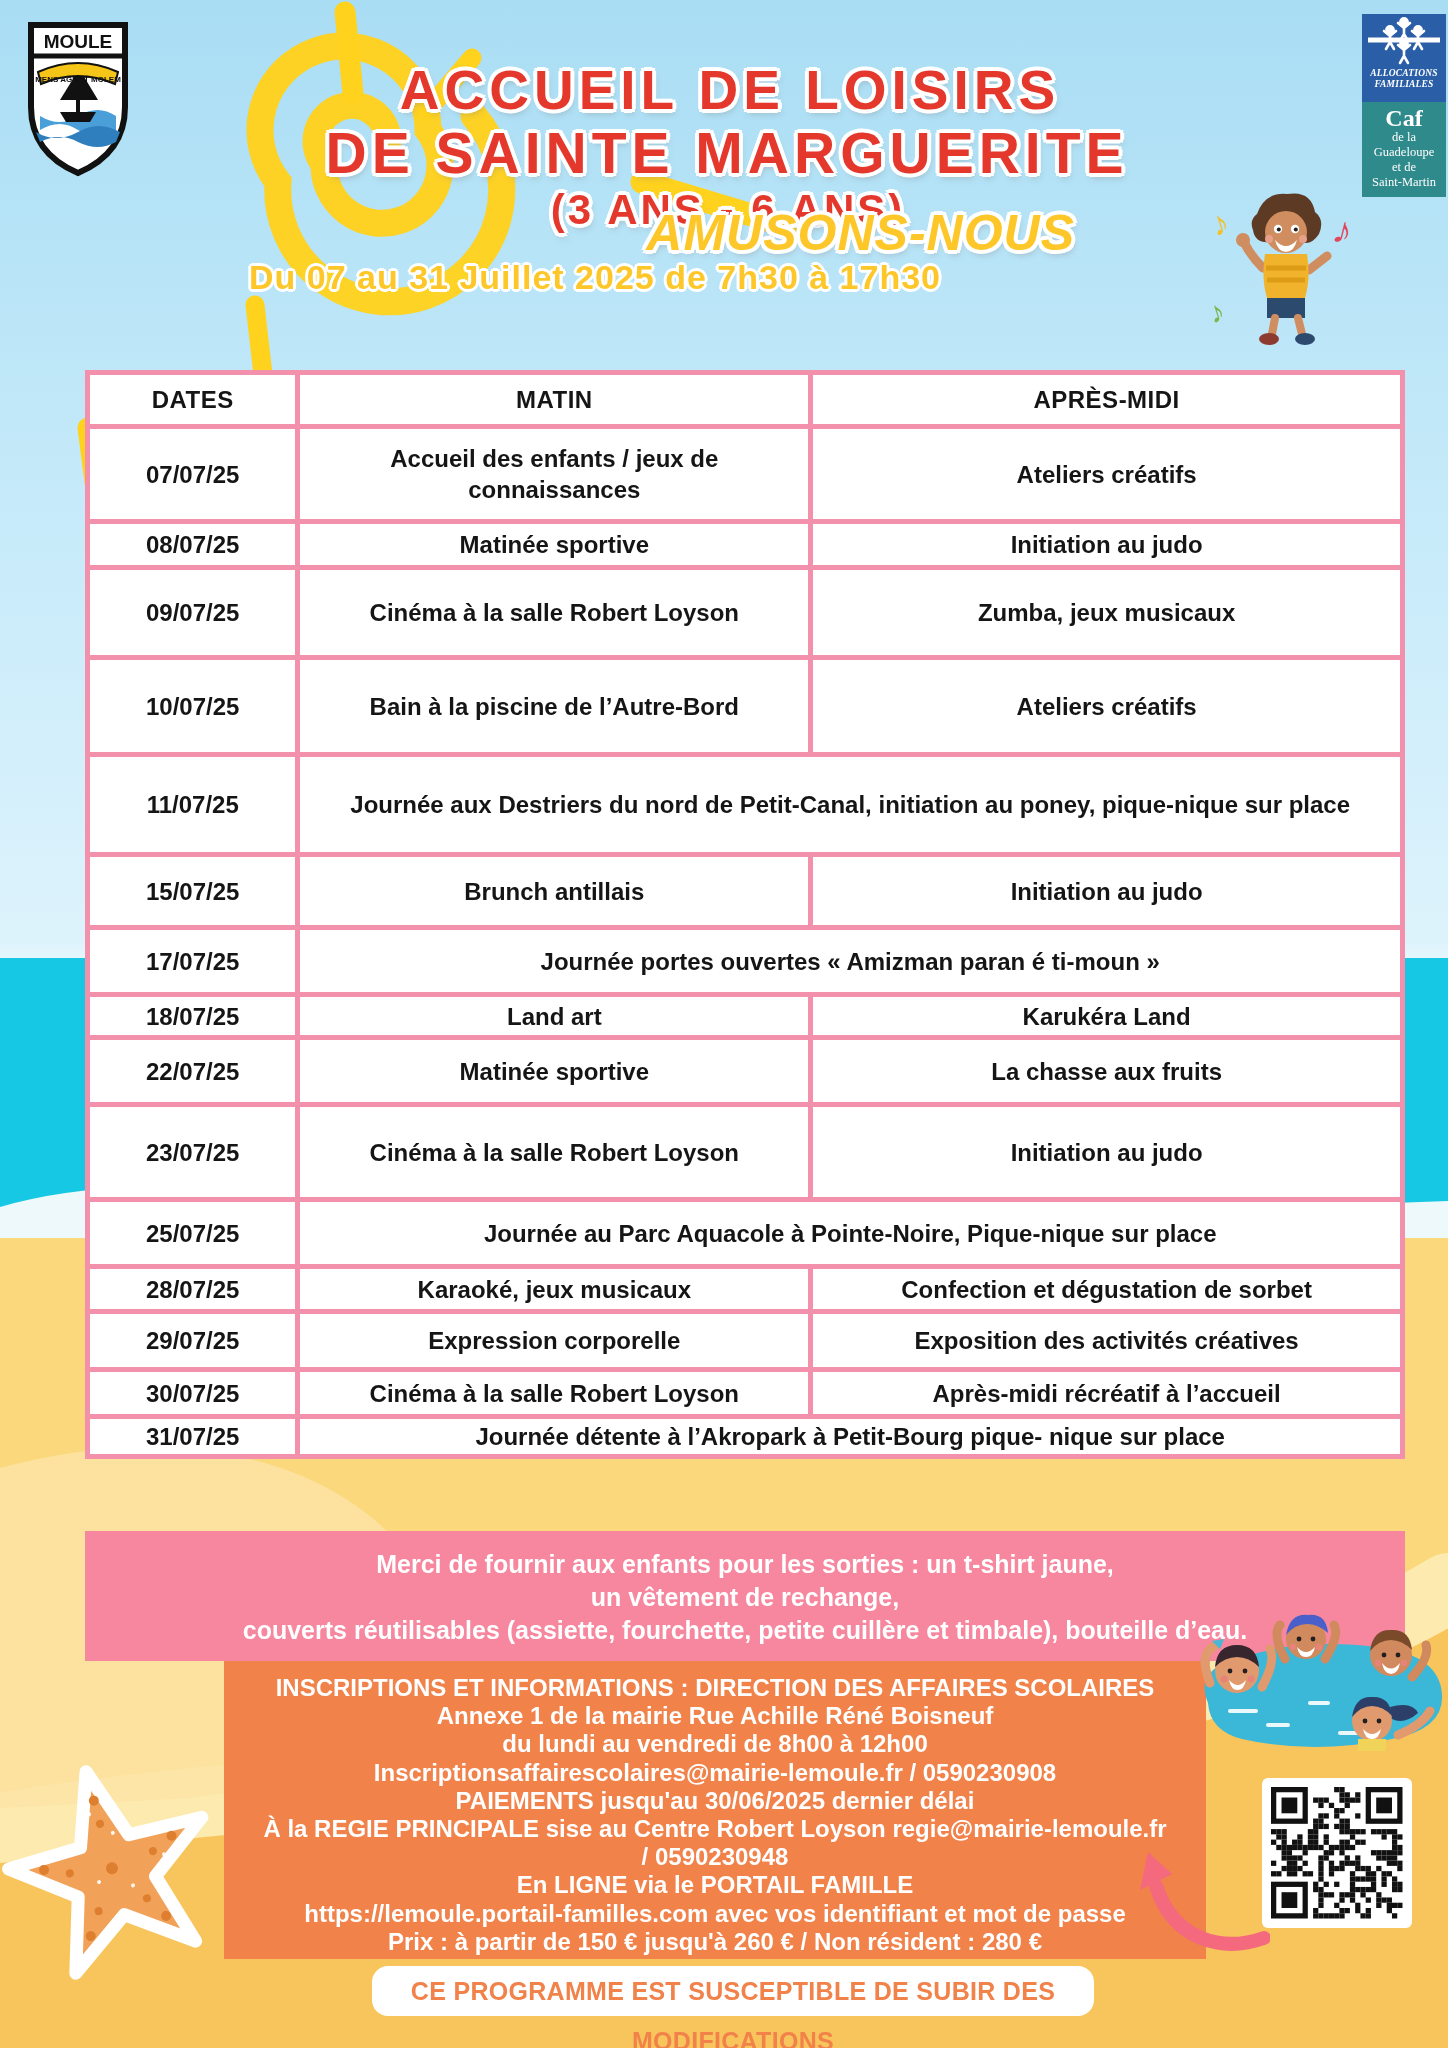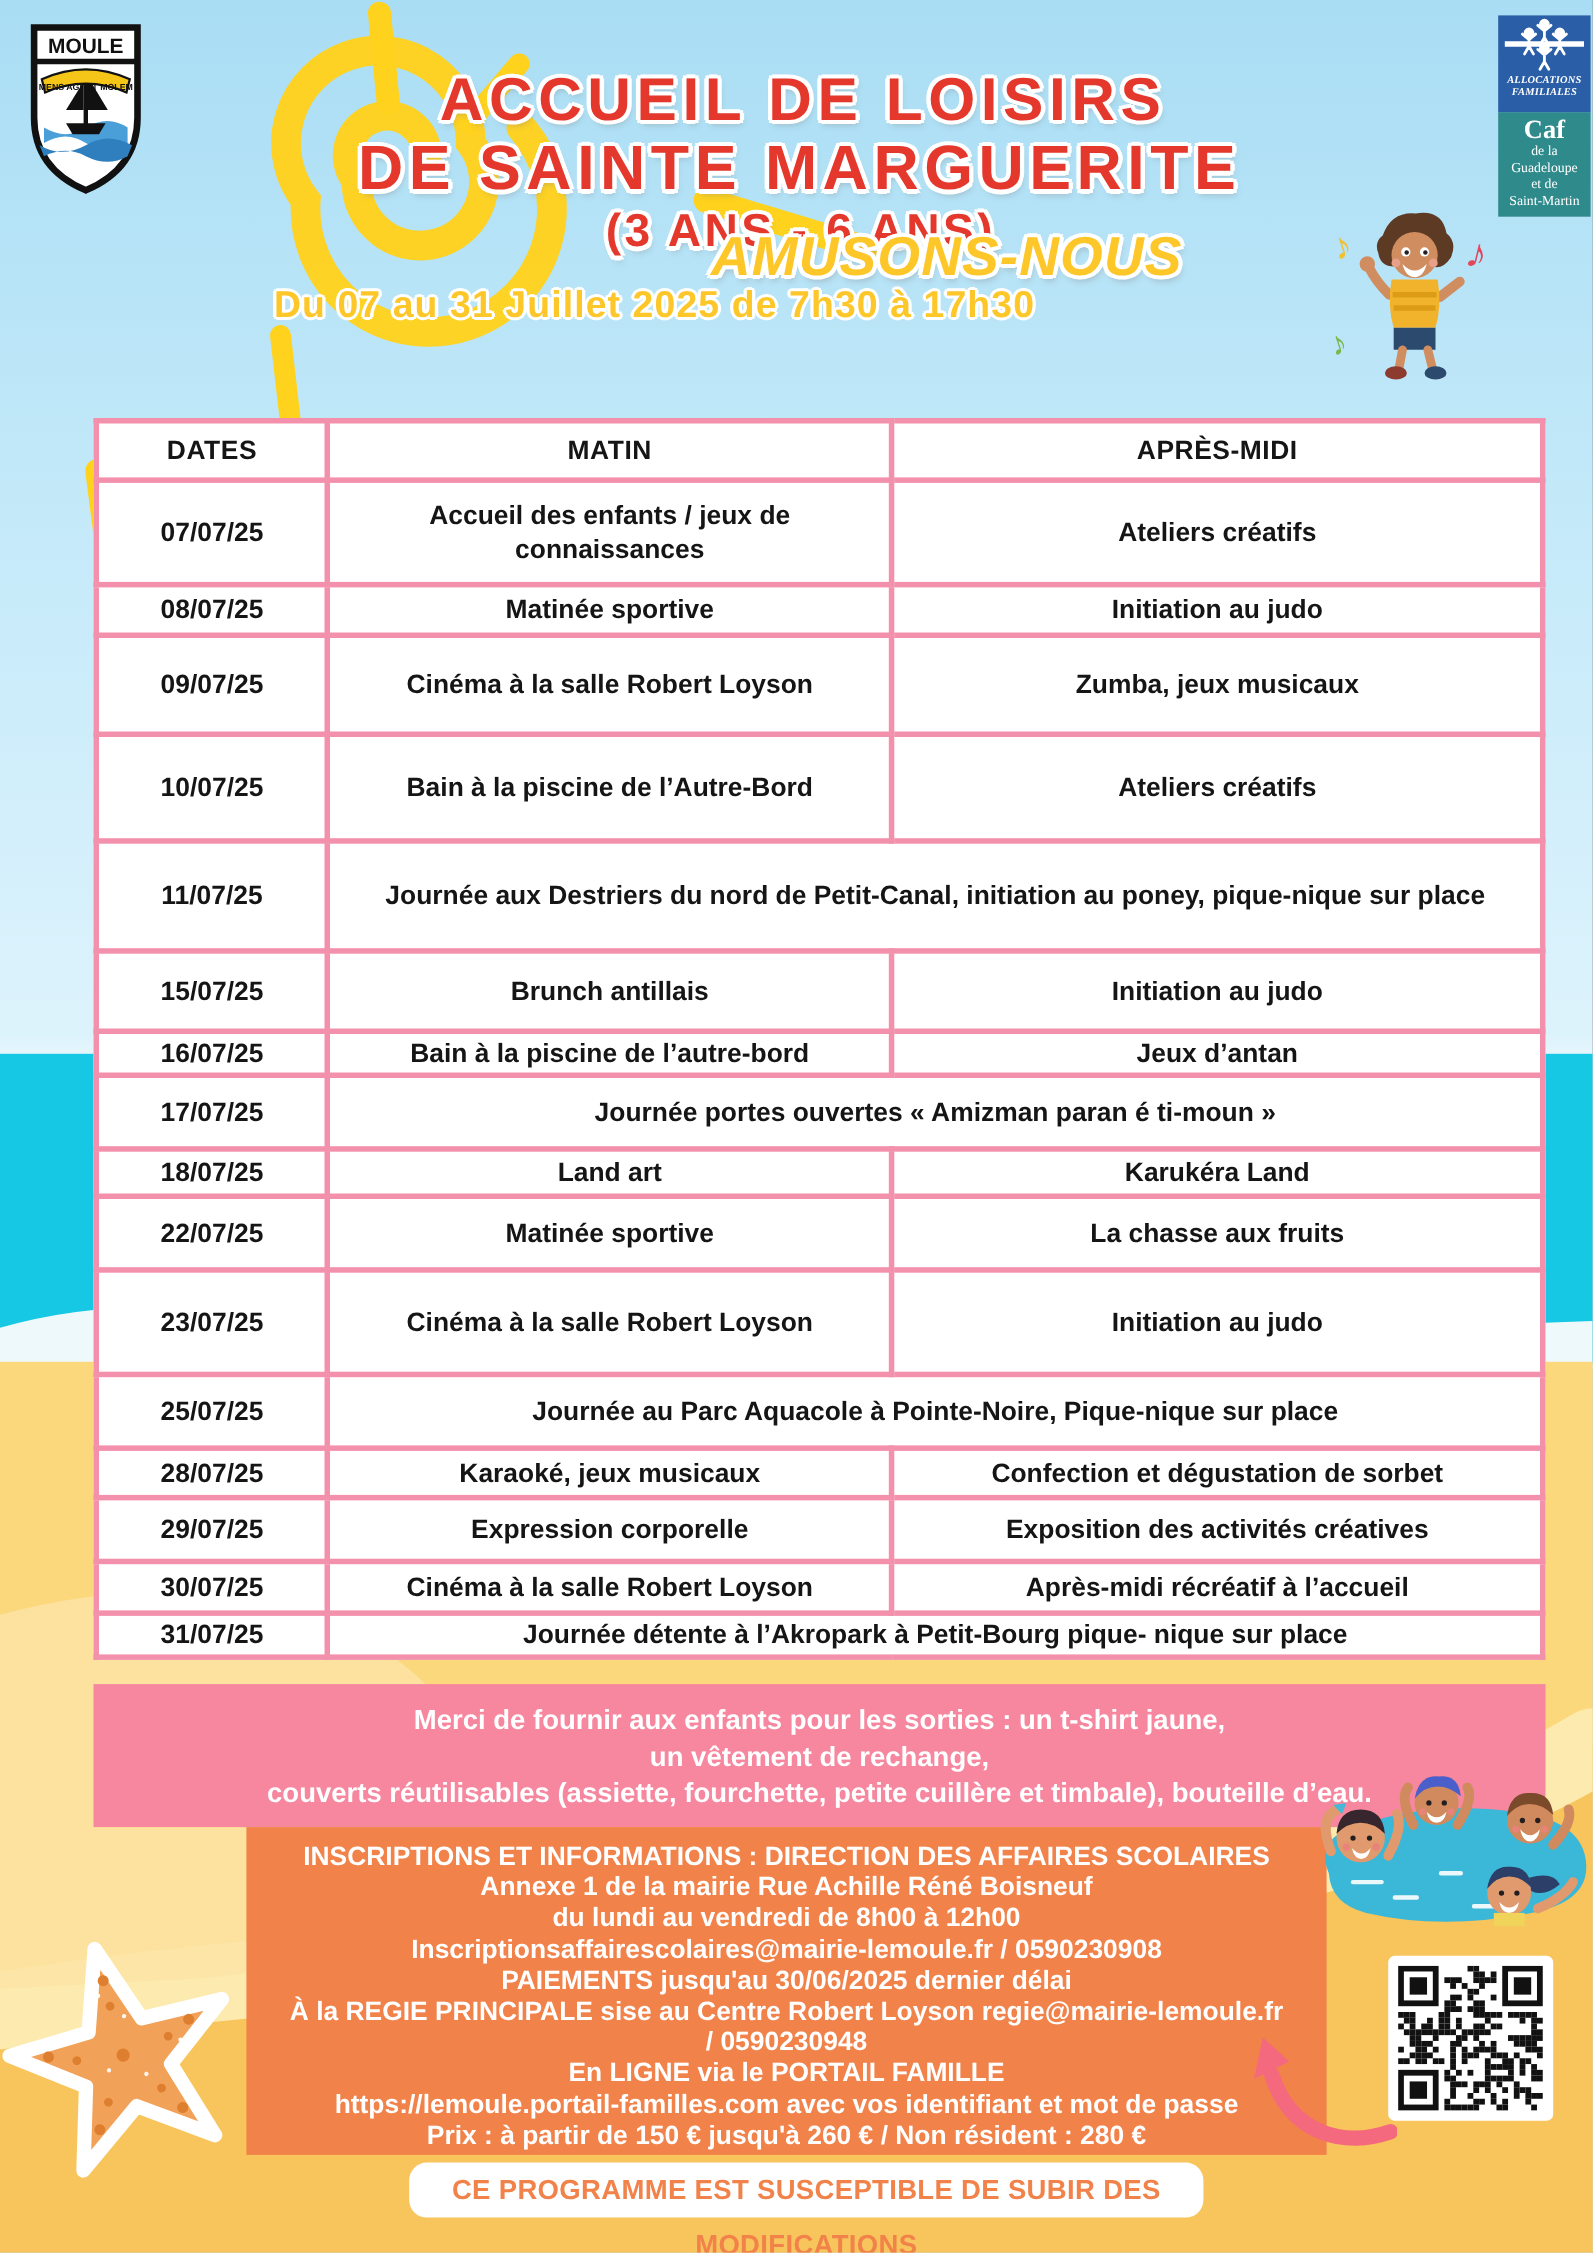--- a/index.html
+++ b/index.html
@@ -32,21 +32,21 @@
   .title2{left:252px;top:94px;width:950px;font-size:57px;letter-spacing:5px;}
   .age{left:428px;top:160px;width:600px;font-size:42px;letter-spacing:3px;}
   .subtitle{position:absolute;left:475px;top:204px;width:600px;text-align:right;
     font-size:50px;font-weight:bold;font-style:italic;color:var(--accent-yellow,#fdc629);letter-spacing:1px;
     text-shadow:-3px -3px 0 #fff,3px -3px 0 #fff,-3px 3px 0 #fff,3px 3px 0 #fff,0 -4px 0 #fff,0 4px 0 #fff,-4px 0 0 #fff,4px 0 0 #fff,2px 5px 6px rgba(120,120,120,.35);}
   .dates-line{position:absolute;left:210px;top:258px;width:770px;text-align:center;
     font-size:34px;font-weight:bold;color:var(--accent-yellow,#fdc629);letter-spacing:1px;
     text-shadow:-2px -2px 0 #fff,2px -2px 0 #fff,-2px 2px 0 #fff,2px 2px 0 #fff,0 -3px 0 #fff,0 3px 0 #fff,-3px 0 0 #fff,3px 0 0 #fff;}
   
   .schedule{position:absolute;left:85px;top:370px;width:1320px;}
-  .schedule table{width:100%;border-collapse:collapse;table-layout:fixed;background:#fff;margin-top:10px;}
+  .schedule table{width:100%;border-collapse:collapse;table-layout:fixed;background:#fff;}
   .schedule th,.schedule td{border:5px solid var(--table-border-pink,#f391ad);
     font-weight:bold;text-align:center;vertical-align:middle;color:#151515;background:#fff;}
   .schedule th{font-size:24px;height:47px;letter-spacing:.5px;}
   .schedule td{font-size:24px;line-height:31px;padding:2px 16px;}
   
   .notice{position:absolute;left:85px;top:1531px;width:1320px;height:130px;background:var(--notice-pink,#f6879f);
     box-sizing:border-box;padding-top:17px;text-align:center;}
   .notice-line{color:#fff;font-weight:bold;font-size:25px;line-height:33px;}
   .info{position:absolute;left:224px;top:1661px;width:982px;height:298px;background:var(--info-orange,#f1824a);
     box-sizing:border-box;padding-top:13px;text-align:center;}
@@ -212,25 +212,20 @@
             <td>Ateliers créatifs</td>
           </tr>
           <tr style="height: 100px;">
             <td>11/07/25</td>
             <td colspan="2">Journée aux Destriers du nord de Petit-Canal, initiation au poney, pique-nique sur place</td>
           </tr>
           <tr style="height: 73px;">
             <td>15/07/25</td>
             <td>Brunch antillais</td>
             <td>Initiation au judo</td>
-          </tr>
-          <tr style="height: 40px;">
-            <td>16/07/25</td>
-            <td>Bain à la piscine de l’autre-bord</td>
-            <td>Jeux d’antan</td>
           </tr>
           <tr style="height: 67px;">
             <td>17/07/25</td>
             <td colspan="2">Journée portes ouvertes « Amizman paran é ti-moun »</td>
           </tr>
           <tr style="height: 43px;">
             <td>18/07/25</td>
             <td>Land art</td>
             <td>Karukéra Land</td>
           </tr>

